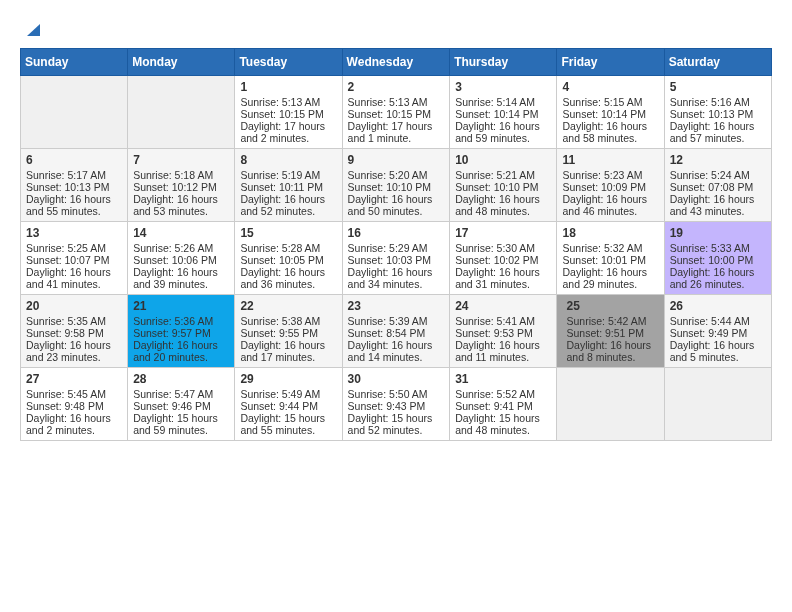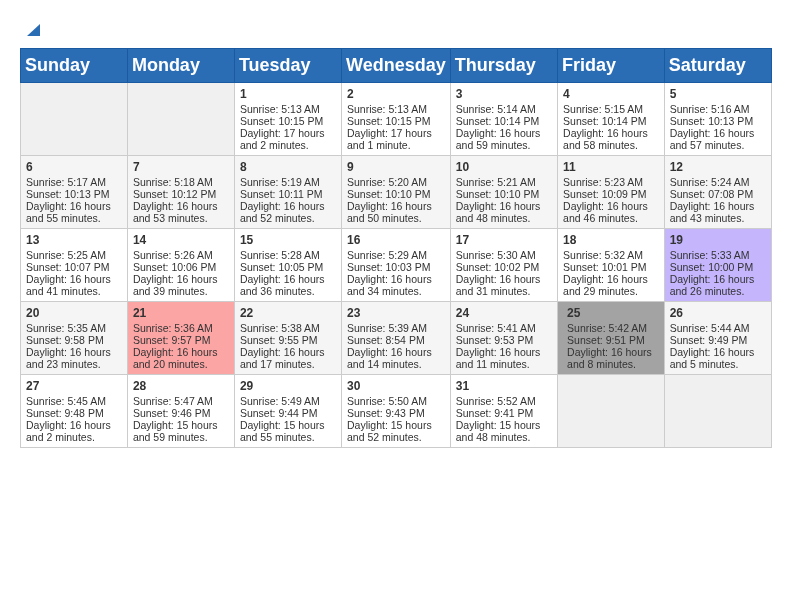--- a/index.html
+++ b/index.html
@@ -37,21 +37,21 @@
       margin-top: 2px;
     }
     .calendar {
       width: 100%;
       border-collapse: collapse;
       border: 1px solid #ccc;
     }
     .calendar th {
       background-color: #2a6db5;
       color: #fff;
-      font-size: 18px;
+      font-size: 12px;
       font-weight: bold;
       padding: 6px 4px;
       text-align: left;
       border: 1px solid #1a5aa0;
     }
     .calendar td {
       vertical-align: top;
       border: 1px solid #ccc;
       padding: 4px 5px;
       width: 108px;
@@ -236,21 +236,21 @@
           <div>Daylight: 16 hours and 26 minutes.</div>
         </td>
       </tr>
       <tr>
         <td style="background: rgb(245, 245, 245);">
           <span class="day-num">20</span>
           <div>Sunrise: 5:35 AM</div>
           <div>Sunset: 9:58 PM</div>
           <div>Daylight: 16 hours and 23 minutes.</div>
         </td>
-        <td style="background: #fca5a5; margin-top: 40px;">
+        <td style="background: #0ea5e9; margin-top: 40px;">
           <span class="day-num">21</span>
           <div>Sunrise: 5:36 AM</div>
           <div>Sunset: 9:57 PM</div>
           <div>Daylight: 16 hours and 20 minutes.</div>
         </td>
         <td style="background: rgb(245, 245, 245);">
           <span class="day-num">22</span>
           <div>Sunrise: 5:38 AM</div>
           <div>Sunset: 9:55 PM</div>
           <div>Daylight: 16 hours and 17 minutes.</div>

